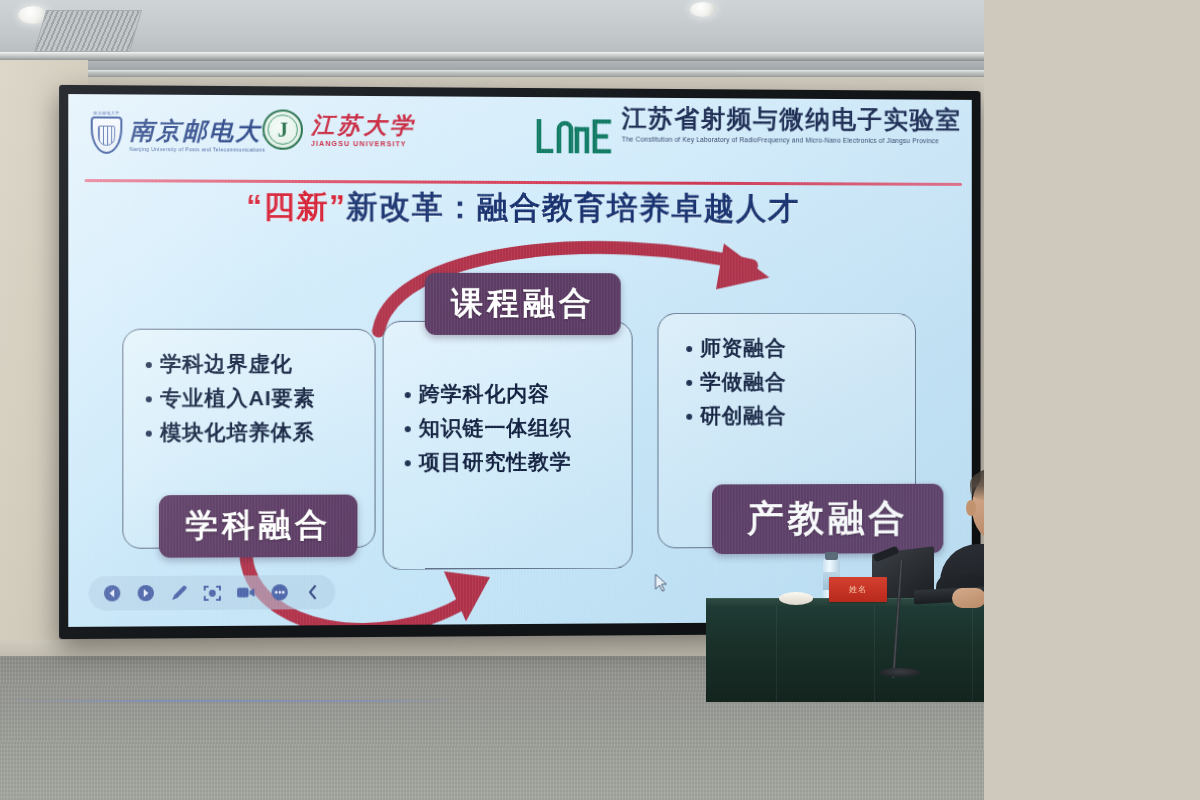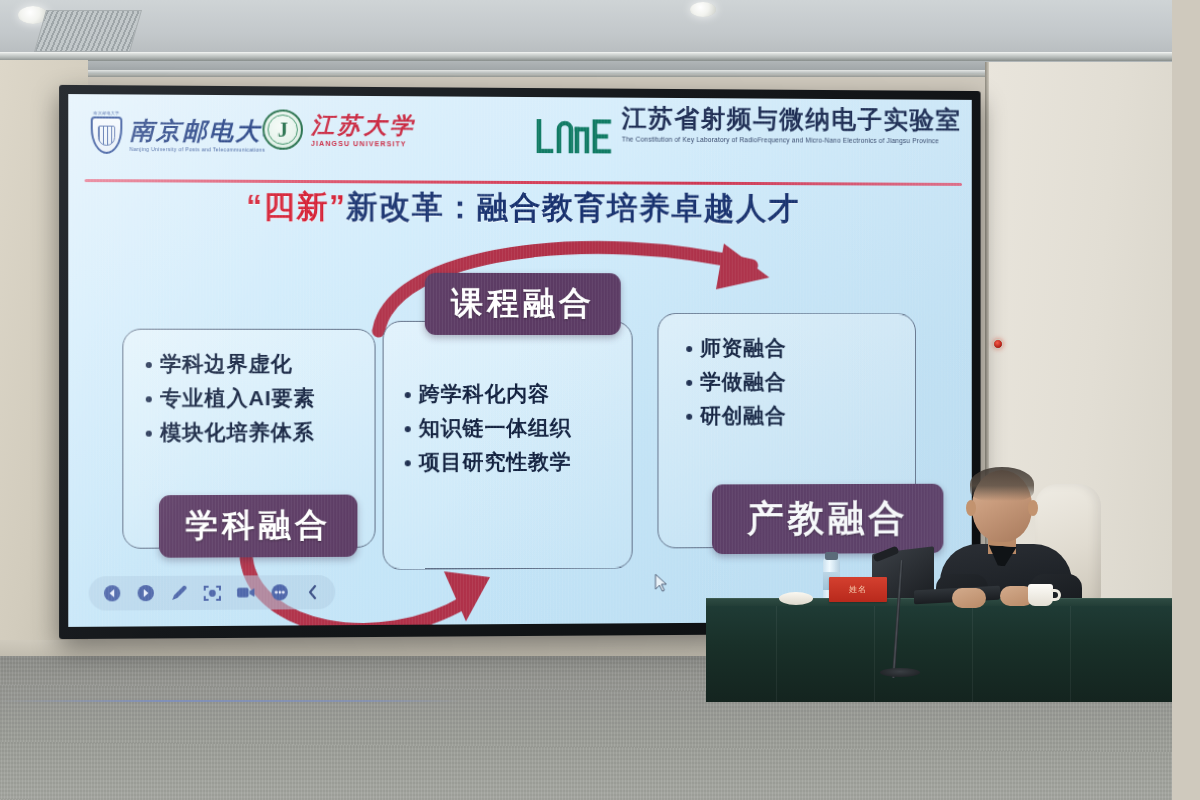--- a/index.html
+++ b/index.html
@@ -1,21 +1,21 @@
 <!DOCTYPE html>
 <html><head>
 <meta charset="utf-8">
 <style>
   * { box-sizing: border-box; margin: 0; padding: 0; }
   html, body {
     width: 1200px; height: 800px; overflow: hidden;
     font-family: "Liberation Sans", "DejaVu Sans", sans-serif;
     background: #cfc9bd;
   }
-  #scene { position: relative; width: 1172px; height: 800px; overflow: hidden; }
+  #scene { position: relative; width: 984px; height: 800px; overflow: hidden; }
 
   
   .ceiling {
     position: absolute; left: 0; top: 0; width: 1200px; height: 74px;
     background: linear-gradient(180deg,#cfd4d6 0%,#c3c8cb 45%,#b6bbbd 78%,#9aa0a2 100%);
   }
   .ceiling-light {
     position: absolute; border-radius: 50%;
     background: radial-gradient(circle at 40% 35%, #ffffff 0%, #f2f3ef 45%, #c9ccc6 100%);
     box-shadow: 0 0 10px rgba(255,255,255,.75);

